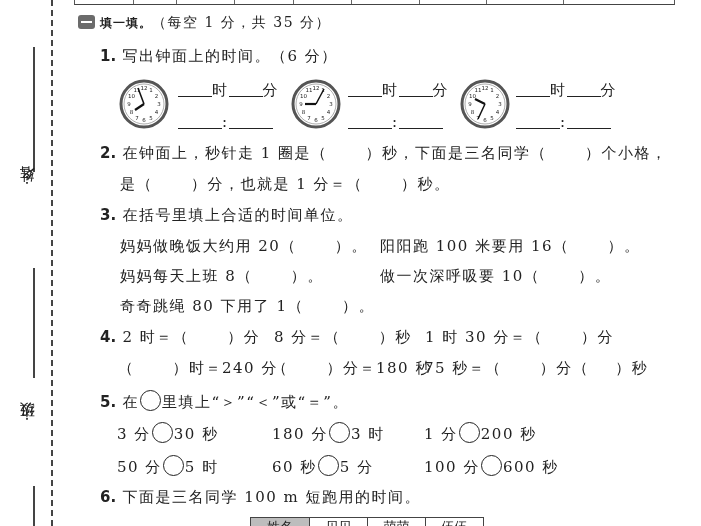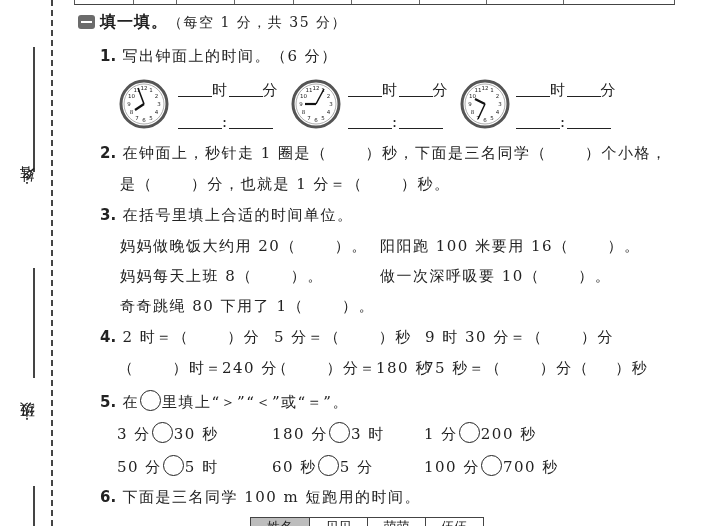--- a/index.html
+++ b/index.html
@@ -15,21 +15,21 @@
   
   .solid-line { position:absolute; left:33px; width:1.5px; background:#444; }
   .dash-line { position:absolute; left:51px; top:0; height:526px; width:0;
     border-left:2px dashed #444; }
   .margin-label { position:absolute; left:18px; width:26px; font-size:15px;
     writing-mode: vertical-rl; transform: rotate(180deg); color:#222;
     font-family:"DejaVu Sans", sans-serif; letter-spacing:1px; }
 
   .line { position:absolute; font-size:15px; white-space:nowrap; line-height:20px; letter-spacing:1.5px; }
   .qnum { font-family:"DejaVu Sans", sans-serif; font-weight:bold; letter-spacing:0; }
-  .section-title { font-weight:bold; font-size:16px; font-family:"DejaVu Sans", sans-serif; letter-spacing:1px; }
+  .section-title { font-weight:bold; font-size:12px; font-family:"DejaVu Sans", sans-serif; letter-spacing:1px; }
   .section-badge { display:inline-block; width:17px; height:14px; background:#6b6b6b; border-radius:3px;
     vertical-align:-2px; margin-right:5px; position:relative; }
   .section-badge::after { content:""; position:absolute; left:3px; right:3px; top:6px; height:2px; background:#fff; }
 
   .blank { display:inline-block; border-bottom:1px solid #222; height:14px; vertical-align:-2px; }
   .paren-gap { display:inline-block; width:38px; }
   .cmp-circle { display:inline-block; width:19px; height:19px; border:1.3px solid #222; border-radius:50%;
     vertical-align:-4px; margin:0 1px; }
 
   .clock { position:absolute; width:50px; height:50px; }
@@ -175,24 +175,24 @@
 </div>
 <div class="line" style="left:120px;top:296px">
   <span>奇奇跳绳 80 下用了 1（</span><span class="paren-gap"></span><span>）。</span>
 </div>
 
 <div class="line" style="left:100px;top:327px">
   <span class="qnum">4.</span>
   <span>2 时＝（</span><span class="paren-gap"></span><span>）分</span>
 </div>
 <div class="line" style="left:274px;top:327px">
-  <span>5 分＝（</span><span class="paren-gap"></span><span>）秒</span>
+  <span>8 分＝（</span><span class="paren-gap"></span><span>）秒</span>
 </div>
 <div class="line" style="left:425px;top:327px">
-  <span>9 时 30 分＝（</span><span class="paren-gap"></span><span>）分</span>
+  <span>1 时 30 分＝（</span><span class="paren-gap"></span><span>）分</span>
 </div>
 <div class="line" style="left:118px;top:358px">
   <span>（</span><span class="paren-gap"></span><span>）时＝240 分</span>
 </div>
 <div class="line" style="left:272px;top:358px">
   <span>（</span><span class="paren-gap"></span><span>）分＝180 秒</span>
 </div>
 <div class="line" style="left:424px;top:358px">
   <span>75 秒＝（</span><span class="paren-gap"></span><span>）分（</span><span class="paren-gap" style="width:26px"></span><span>）秒</span>
 </div>
@@ -210,21 +210,21 @@
 <div class="line" style="left:424px;top:422px">
   <span>1 分</span><span class="cmp-circle"></span><span>200 秒</span>
 </div>
 <div class="line" style="left:117px;top:455px">
   <span>50 分</span><span class="cmp-circle"></span><span>5 时</span>
 </div>
 <div class="line" style="left:272px;top:455px">
   <span>60 秒</span><span class="cmp-circle"></span><span>5 分</span>
 </div>
 <div class="line" style="left:424px;top:455px">
-  <span>100 分</span><span class="cmp-circle"></span><span>700 秒</span>
+  <span>100 分</span><span class="cmp-circle"></span><span>600 秒</span>
 </div>
 
 <div class="line" style="left:100px;top:487px">
   <span class="qnum">6.</span>
   <span>下面是三名同学 100 m 短跑用的时间。</span>
 </div>
 <table class="table6">
   <tbody>
       <tr>
     <td style="width:58px;background:#bdbdbd">姓名</td>

